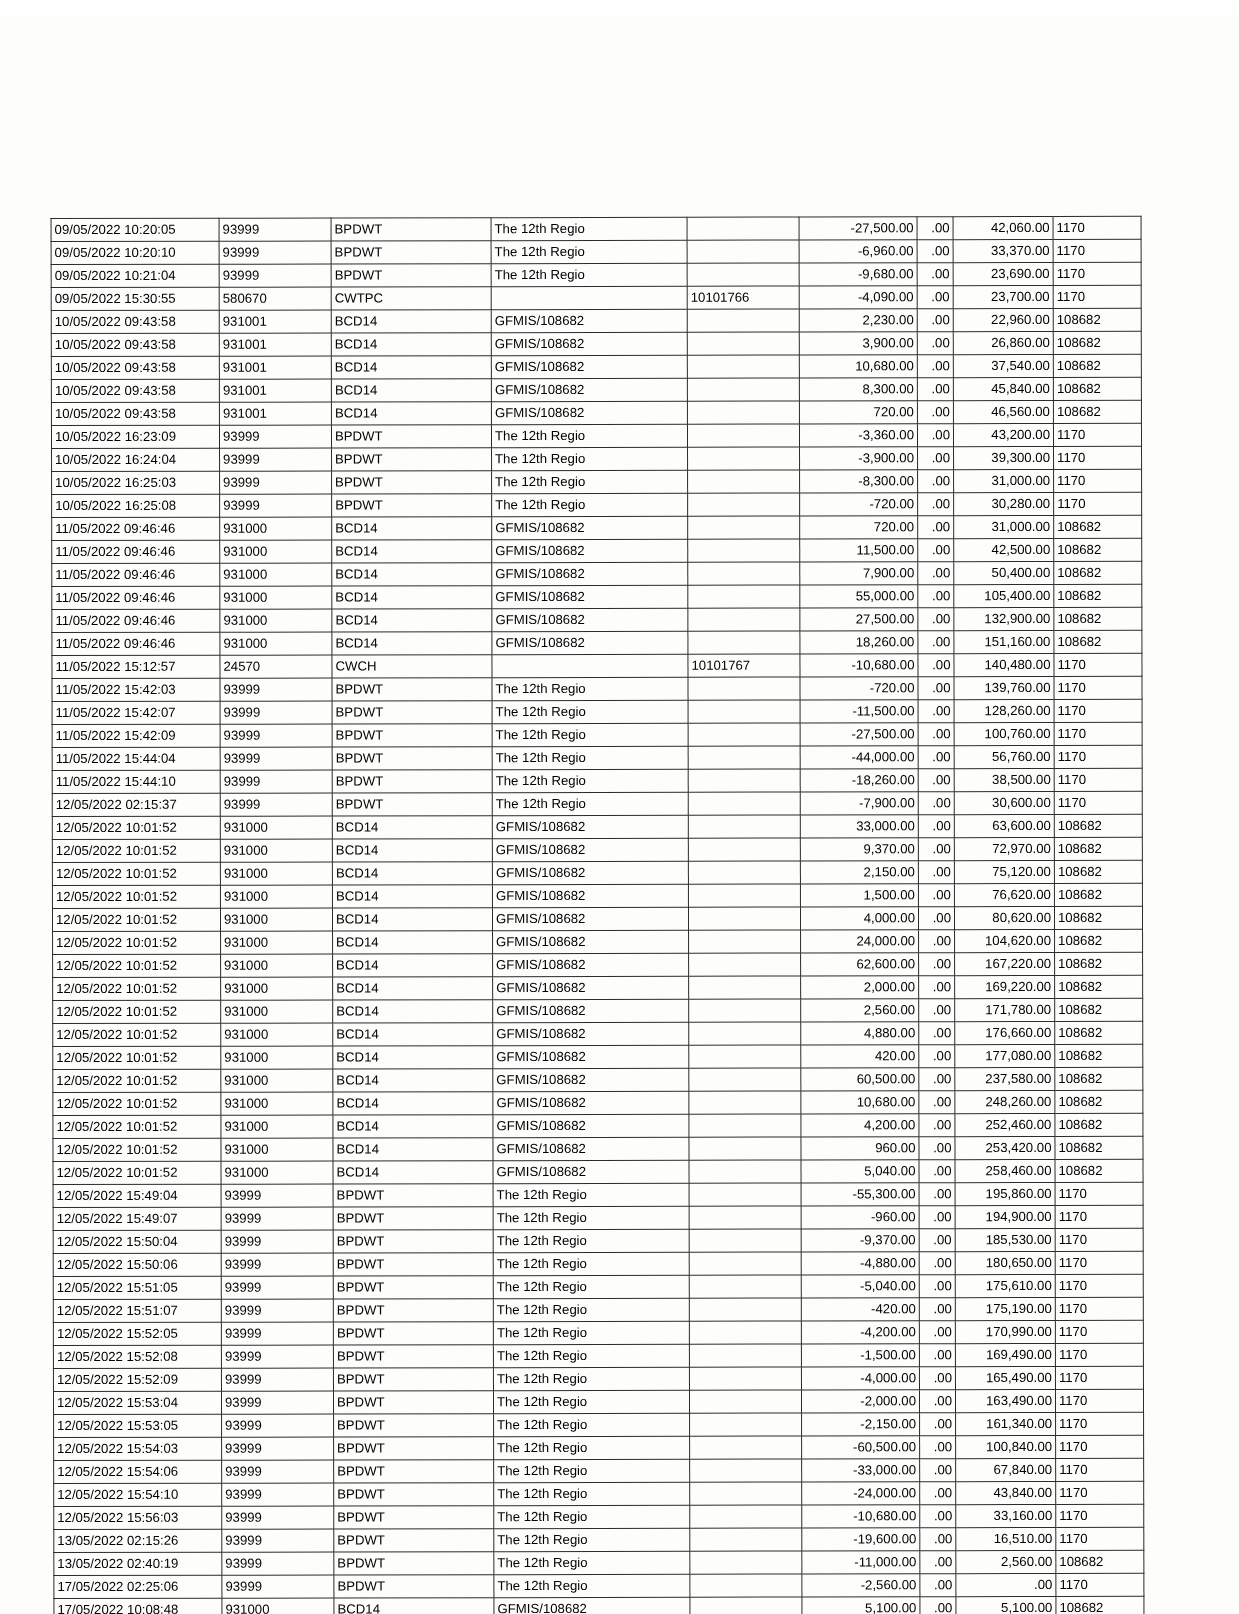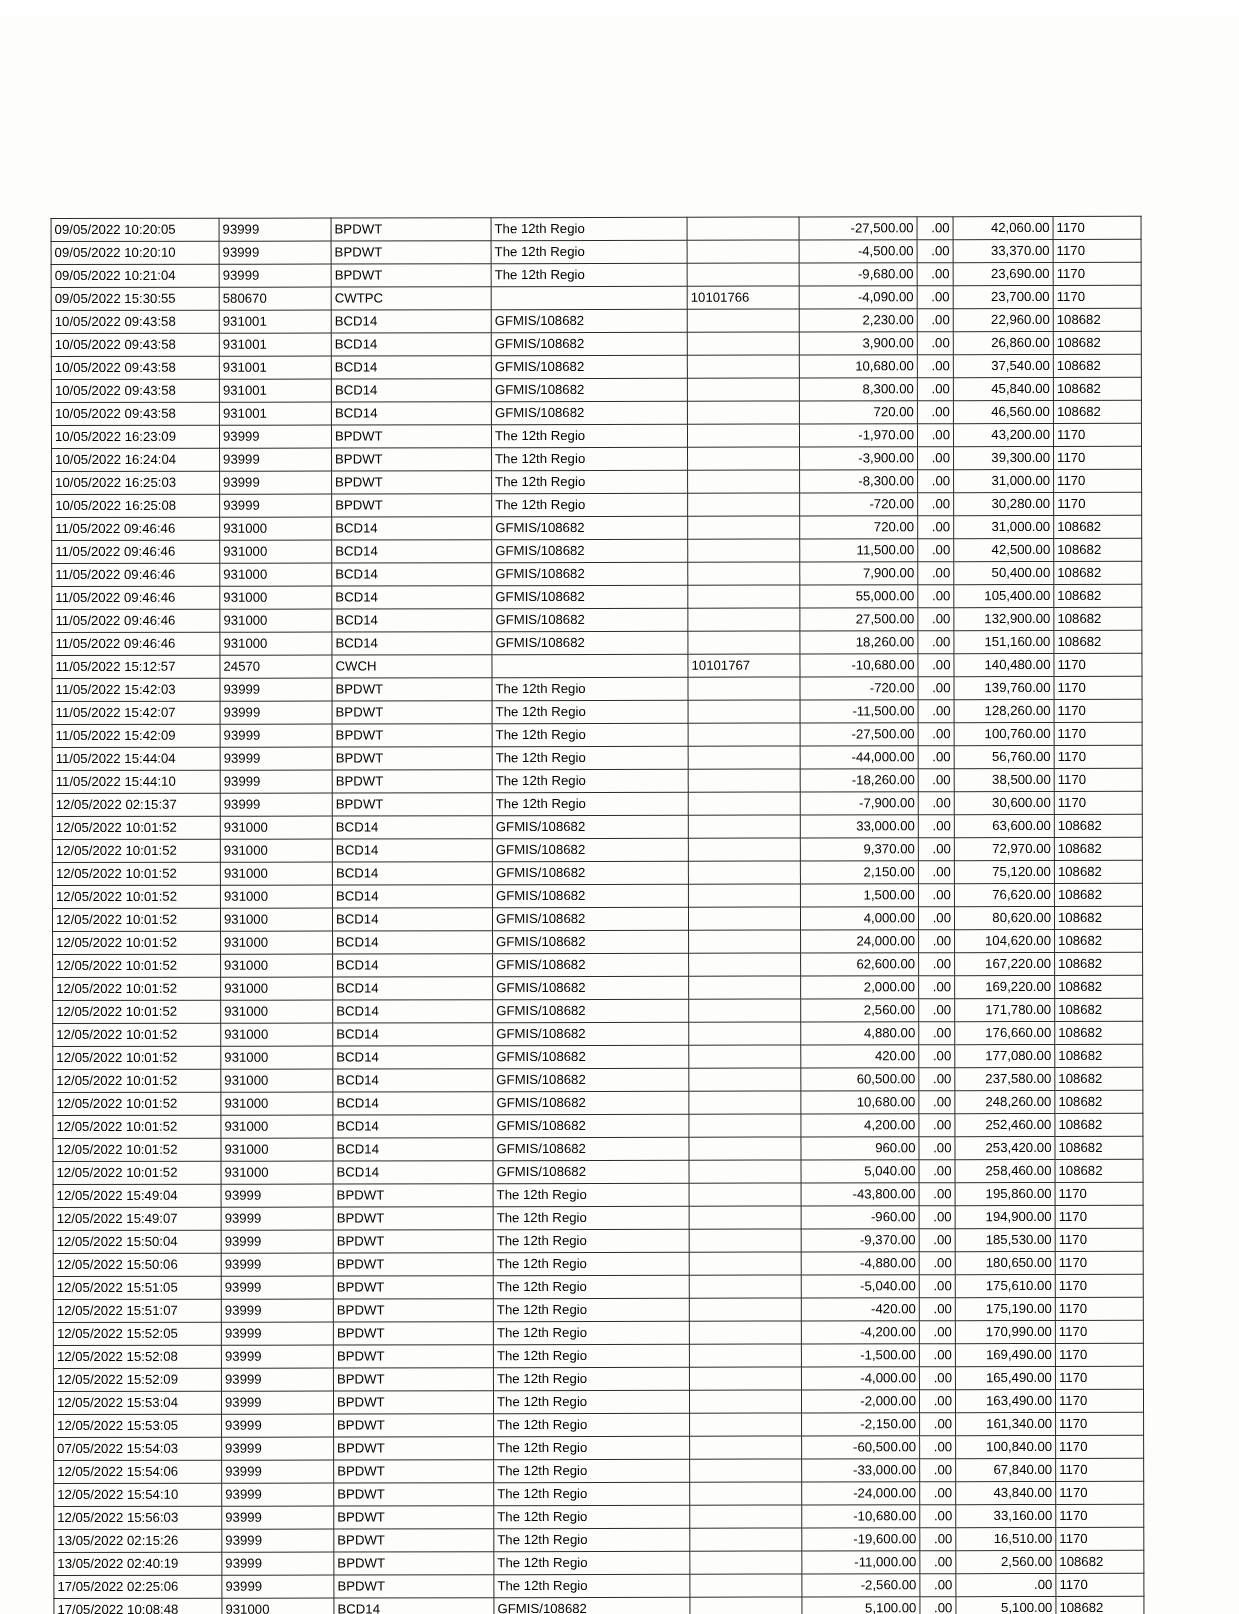--- a/index.html
+++ b/index.html
@@ -99,21 +99,21 @@
             <td class="cents">.00</td>
             <td class="bal">42,060.00</td>
             <td class="acct">1170</td>
           </tr>
           <tr>
             <td class="date">09/05/2022 10:20:10</td>
             <td class="code">93999</td>
             <td class="type">BPDWT</td>
             <td class="ref">The 12th Regio</td>
             <td class="doc"></td>
-            <td class="amount">-4,500.00</td>
+            <td class="amount">-6,960.00</td>
             <td class="cents">.00</td>
             <td class="bal">33,370.00</td>
             <td class="acct">1170</td>
           </tr>
           <tr>
             <td class="date">09/05/2022 10:21:04</td>
             <td class="code">93999</td>
             <td class="type">BPDWT</td>
             <td class="ref">The 12th Regio</td>
             <td class="doc"></td>
@@ -187,21 +187,21 @@
             <td class="cents">.00</td>
             <td class="bal">46,560.00</td>
             <td class="acct">108682</td>
           </tr>
           <tr>
             <td class="date">10/05/2022 16:23:09</td>
             <td class="code">93999</td>
             <td class="type">BPDWT</td>
             <td class="ref">The 12th Regio</td>
             <td class="doc"></td>
-            <td class="amount">-1,970.00</td>
+            <td class="amount">-3,360.00</td>
             <td class="cents">.00</td>
             <td class="bal">43,200.00</td>
             <td class="acct">1170</td>
           </tr>
           <tr>
             <td class="date">10/05/2022 16:24:04</td>
             <td class="code">93999</td>
             <td class="type">BPDWT</td>
             <td class="ref">The 12th Regio</td>
             <td class="doc"></td>
@@ -550,21 +550,21 @@
             <td class="cents">.00</td>
             <td class="bal">258,460.00</td>
             <td class="acct">108682</td>
           </tr>
           <tr>
             <td class="date">12/05/2022 15:49:04</td>
             <td class="code">93999</td>
             <td class="type">BPDWT</td>
             <td class="ref">The 12th Regio</td>
             <td class="doc"></td>
-            <td class="amount">-43,800.00</td>
+            <td class="amount">-55,300.00</td>
             <td class="cents">.00</td>
             <td class="bal">195,860.00</td>
             <td class="acct">1170</td>
           </tr>
           <tr>
             <td class="date">12/05/2022 15:49:07</td>
             <td class="code">93999</td>
             <td class="type">BPDWT</td>
             <td class="ref">The 12th Regio</td>
             <td class="doc"></td>
@@ -666,21 +666,21 @@
             <td class="code">93999</td>
             <td class="type">BPDWT</td>
             <td class="ref">The 12th Regio</td>
             <td class="doc"></td>
             <td class="amount">-2,150.00</td>
             <td class="cents">.00</td>
             <td class="bal">161,340.00</td>
             <td class="acct">1170</td>
           </tr>
           <tr>
-            <td class="date">07/05/2022 15:54:03</td>
+            <td class="date">12/05/2022 15:54:03</td>
             <td class="code">93999</td>
             <td class="type">BPDWT</td>
             <td class="ref">The 12th Regio</td>
             <td class="doc"></td>
             <td class="amount">-60,500.00</td>
             <td class="cents">.00</td>
             <td class="bal">100,840.00</td>
             <td class="acct">1170</td>
           </tr>
           <tr>

